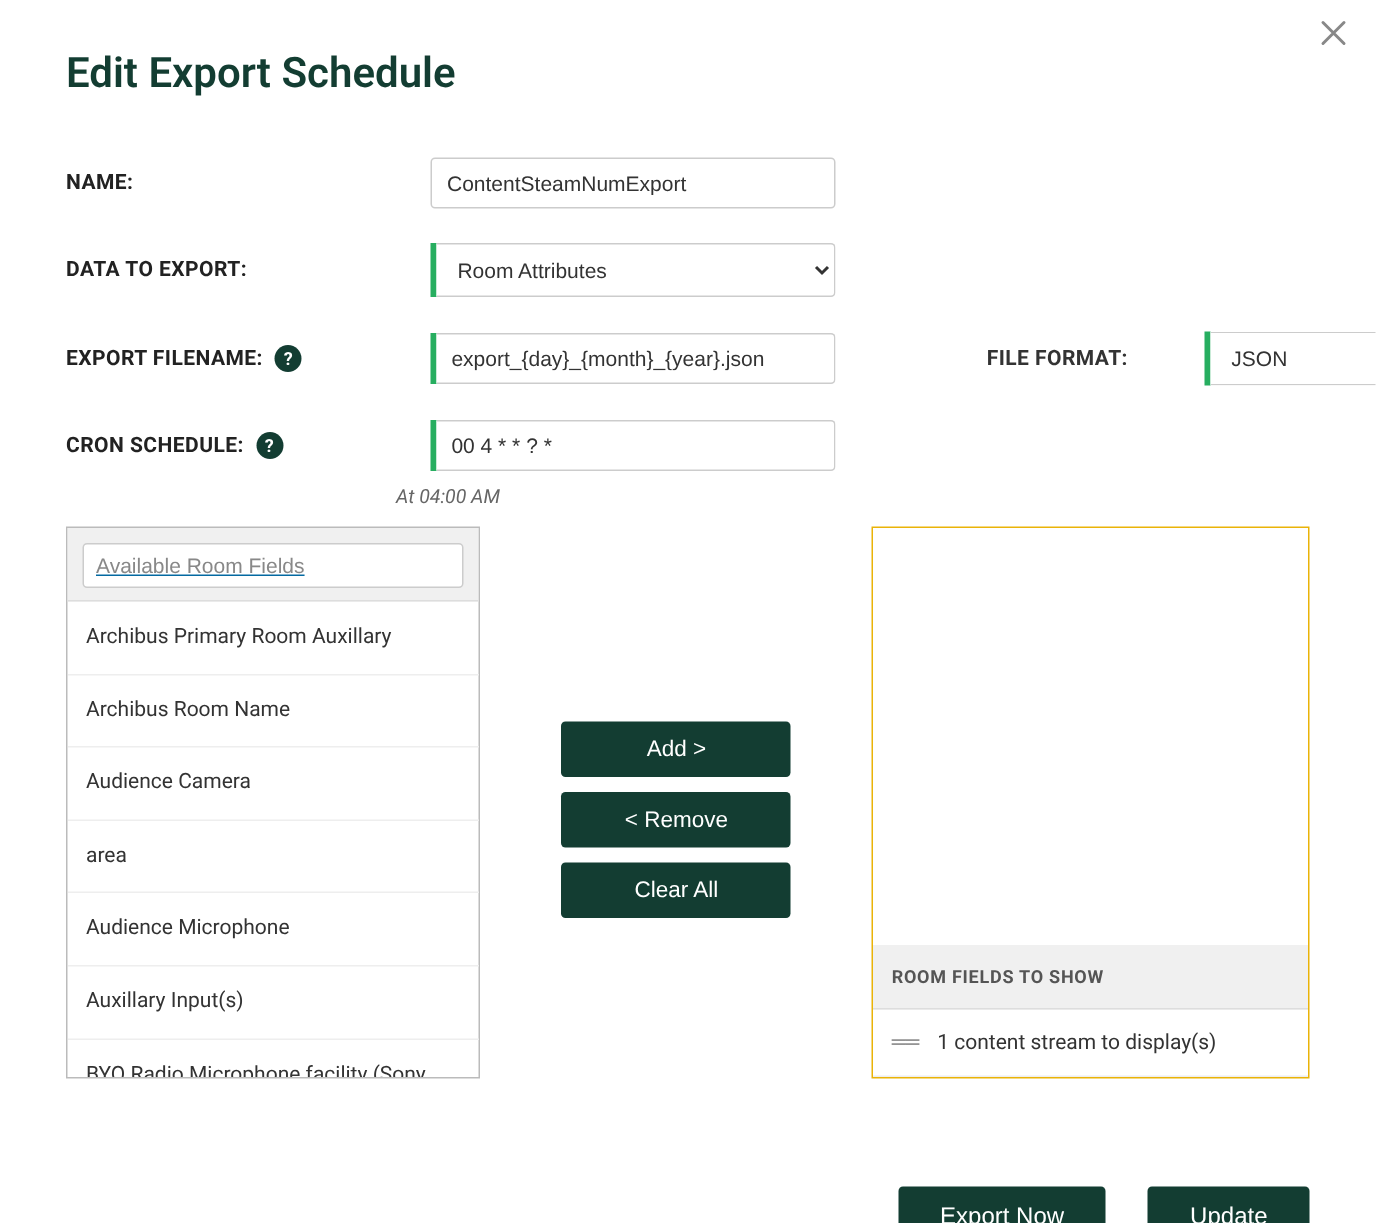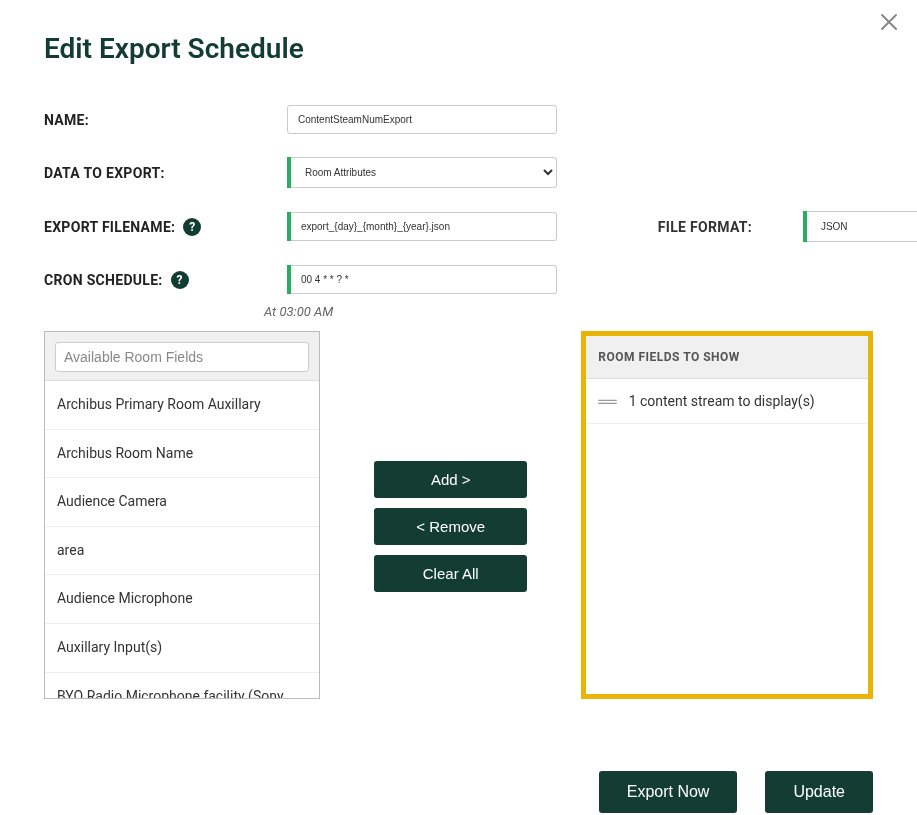--- a/index.html
+++ b/index.html
@@ -6,40 +6,40 @@
   body { margin: 0; font-family: -apple-system, BlinkMacSystemFont, "Segoe UI", Roboto, sans-serif; color: #333; background: #fff; }
   .dialog { width: 917px; min-height: 815px; position: relative; padding: 24px 32px; }
   .close { position: absolute; top: 12px; right: 18px; cursor: pointer; color: #888; }
   .close svg { width: 20px; height: 20px; display: block; }
   h2.title { font-size: 28px; font-weight: 600; color: #133d32; margin: 8px 0 40px 12px; }
   .form { display: grid; grid-template-columns: 220px 270px 200px 150px; column-gap: 0; row-gap: 18px; align-items: center; margin: 0 12px 18px 12px; gap: 23px; }
   .label { font-weight: 700; font-size: 14px; letter-spacing: 0.3px; display: flex; align-items: center; gap: 8px; color: #222; }
   .label .help { width: 18px; height: 18px; background: #133d32; border-radius: 50%; color: #fff; font-size: 12px; font-weight: 700; display: inline-flex; align-items: center; justify-content: center; cursor: pointer; }
   .accent-wrap { display: flex; align-items: stretch; }
   .accent-wrap .accent { width: 4px; background: #27ae60; }
-  .input { width: 100%; border: 1px solid #ccc; border-radius: 3px; padding: 8px 10px; font-size: 10px; color: #333; background: #fff; outline: none; }
+  .input { width: 100%; border: 1px solid #ccc; border-radius: 3px; padding: 8px 10px; font-size: 14px; color: #333; background: #fff; outline: none; }
   .input.no-accent { border-radius: 3px; }
   .accent-wrap .input, .accent-wrap select { border-left: none; border-top-left-radius: 0; border-bottom-left-radius: 0; }
   select.input { appearance: auto; padding-right: 8px; }
   .file-format-label { font-weight: 700; font-size: 14px; letter-spacing: 0.3px; text-align: right; padding-right: 28px; }
   .cron-caption { font-style: italic; color: #666; font-size: 13px; margin: -8px 0 12px 232px; }
   .panels { display: flex; gap: 0; margin: 0 12px; align-items: flex-start; }
   .listbox { width: 292px; height: 368px; border: 1px solid #bbb; background: #fff; display: flex; flex-direction: column; overflow: hidden; }
   .listbox .search-row { padding: 10px 10px 8px 10px; background: #f0f0f0; border-bottom: 1px solid #ddd; }
-  .listbox .search-row input { width: 100%; border: 1px solid #ccc; border-radius: 3px; padding: 6px 8px; font-size: 14px; color: #0369a1; }
+  .listbox .search-row input { width: 100%; border: 1px solid #ccc; border-radius: 3px; padding: 6px 8px; font-size: 14px; color: #0369a1; text-decoration: underline; }
   .listbox .search-row input::placeholder { color: #888; }
   .listbox .items { flex: 1; overflow-y: scroll; }
   .listbox .item { padding: 14px 12px; font-size: 14px; color: #333; border-bottom: 1px solid #eee; cursor: pointer; line-height: 1.4; }
   
   .listbox .items::-webkit-scrollbar { width: 10px; }
   .listbox .items::-webkit-scrollbar-track { background: #f0f0f0; }
   .listbox .items::-webkit-scrollbar-thumb { background: #bbb; border-radius: 5px; }
   .mid-buttons { display: flex; flex-direction: column; gap: 10px; align-items: center; justify-content: center; padding: 130px 54px 0 54px; }
   .btn-dark { background: #133d32; color: #fff; border: none; padding: 10px 14px; font-size: 15px; font-weight: 500; border-radius: 3px; cursor: pointer; width: 153px; text-align: center; }
-  .right-box { width: 308px; height: 368px; border: 5px solid #eab308; background: #fff; display: flex; flex-direction: column; }
+  .right-box { width: 308px; height: 368px; border: 1px solid #eab308; background: #fff; display: flex; flex-direction: column; justify-content: flex-end; }
   .right-box .header { background: #f0f0f0; border-bottom: 1px solid #ddd; padding: 14px 12px; font-size: 12px; font-weight: 700; letter-spacing: 0.5px; color: #555; }
   .right-box .selected-item { display: flex; align-items: center; gap: 12px; padding: 14px 12px; font-size: 14px; color: #333; border-bottom: 1px solid #eee; cursor: move; }
   .drag-handle { color: #777; font-size: 13px; display:inline-flex; flex-direction: column; line-height: 3px; letter-spacing: 0; }
   .footer { display: flex; justify-content: flex-end; gap: 28px; margin: 72px 12px 0 0; }
   .footer .btn-dark { width: auto; padding: 12px 28px; font-size: 16px; }
 </style>
 </head>
 <body>
 
 <div class="dialog">
@@ -91,21 +91,21 @@
     </div>
     <div class="accent-wrap">
       <div class="accent"></div>
       <input class="input" type="text" value="00 4 * * ? *" style="">
     </div>
     <div></div>
       <div></div>
 
   </div>
 
-  <div class="cron-caption">At 03:00 AM</div>
+  <div class="cron-caption">At 04:00 AM</div>
 
   <div class="panels">
 
     <div class="listbox">
       <div class="search-row">
         <input type="text" placeholder="Available Room Fields" style="">
       </div>
       <div class="items">
         <div class="item">Archibus Primary Room Auxillary</div>
         <div class="item">Archibus Room Name</div>

